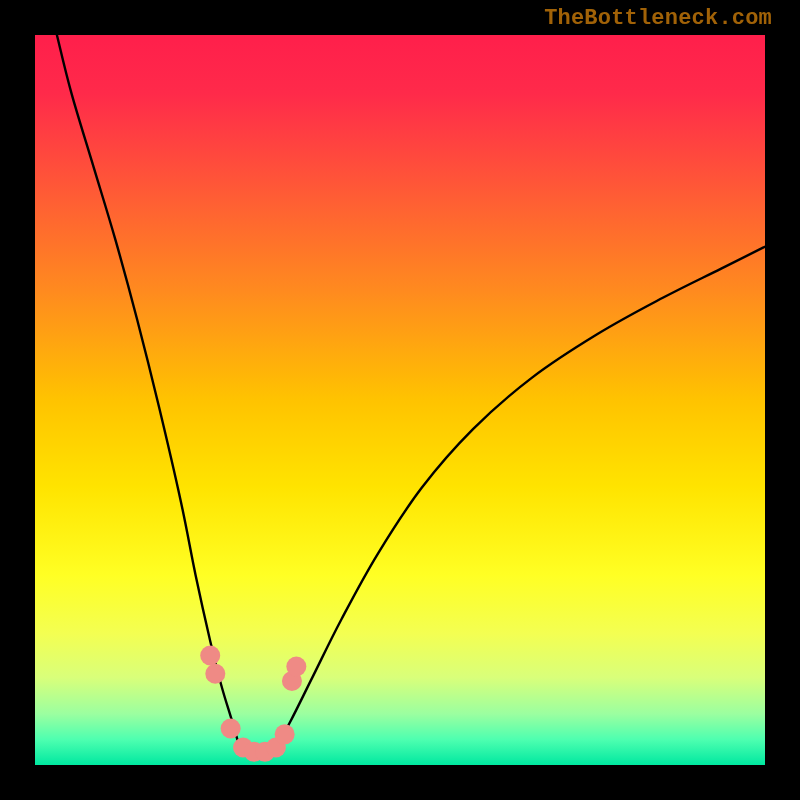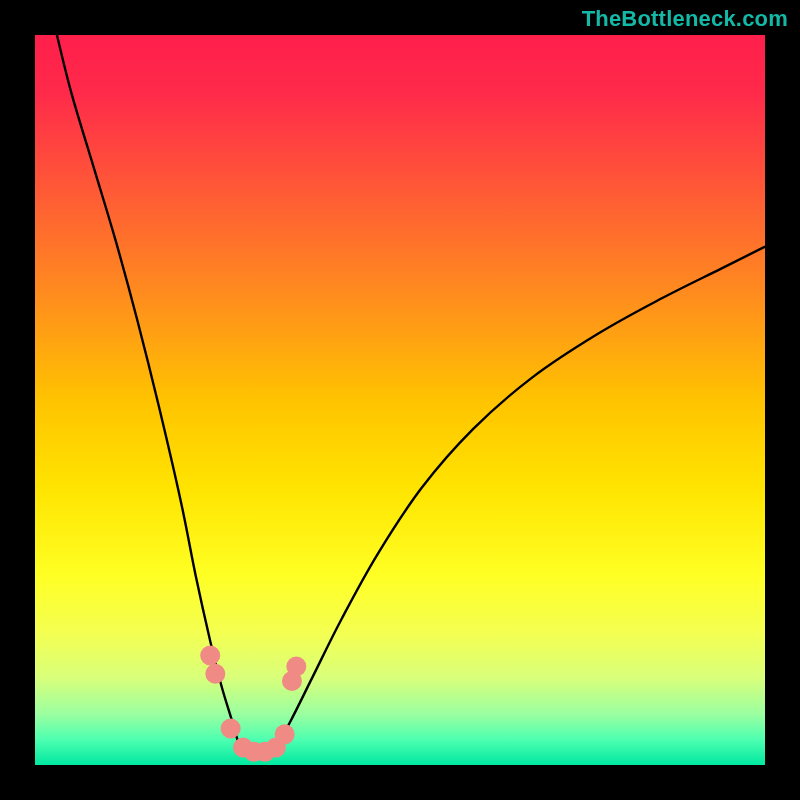--- a/index.html
+++ b/index.html
@@ -29,25 +29,25 @@
   .gradient {
     position: absolute;
     left: 0;
     top: 0;
     width: 100%;
     height: 100%;
   }
   .watermark {
     position: absolute;
     top: 6px;
-    right: 12px;
-    font-family: Liberation Sans, sans-serif;
+    right: 28px;
+    font-family: Liberation Mono, monospace;
     font-size: 22px;
     font-weight: 600;
-    color: #14b8a6;
+    color: #a16207;
     letter-spacing: 0.2px;
     z-index: 50;
   }
   svg.curves {
     position: absolute;
     left: 0;
     top: 0;
     width: 100%;
     height: 100%;
     z-index: 10;

